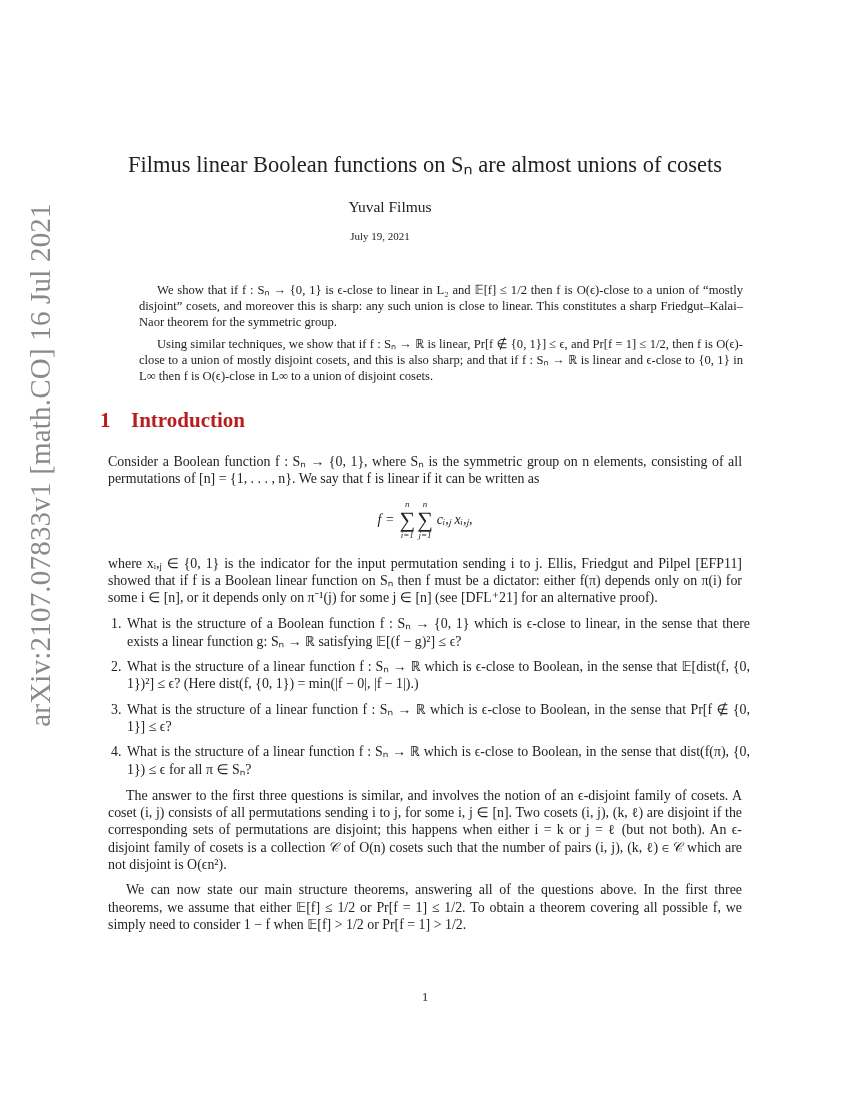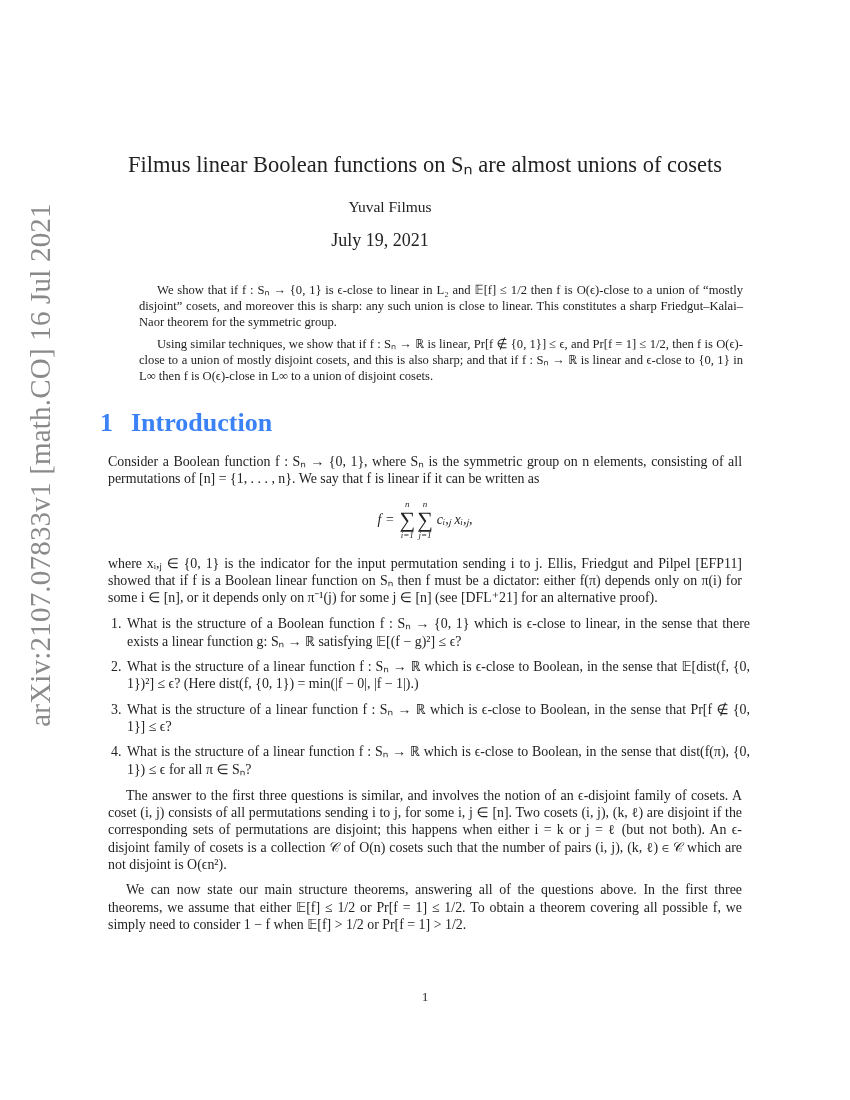--- a/index.html
+++ b/index.html
@@ -24,36 +24,36 @@
   .title {
     position: absolute; left: 0; width: 850px; top: 148px; text-align: center;
     font-family: "Liberation Serif", serif; font-size: 22.5px; color: #222;
   }
   .author {
     position: absolute; left: 0; width: 780px; top: 198px; text-align: center;
     font-family: "Liberation Serif", serif; font-size: 15.5px; color: #222;
   }
   .date {
     position: absolute; left: 0; width: 760px; top: 230px; text-align: center;
-    font-family: "Liberation Serif", serif; font-size: 18px; color: #222;
+    font-family: "Liberation Serif", serif; font-size: 11px; color: #222;
   }
 
   .abstract {
     position: absolute; left: 134px; width: 614px; top: 277px;
     font-family: "Liberation Serif", serif; font-size: 12.6px; line-height: 16.2px; color: #222;
     text-align: justify;
   }
   .abstract h3 {
     margin: 0 0 2px 0; text-align: center; font-size: 12.6px; font-weight: bold;
   }
   .abstract p { margin: 5px; text-indent: 18px; }
 
   .section-head {
     position: absolute; left: 100px; top: 408px;
-    font-family: "Liberation Serif", serif; font-size: 26px; font-weight: bold; color: #3b82f6;
+    font-family: "Liberation Serif", serif; font-size: 21px; font-weight: bold; color: #b91c1c;
   }
   .section-head .num { display: inline-block; width: 31px; }
 
   .body {
     position: absolute; left: 100px; width: 650px; top: 445px;
     font-family: "Liberation Serif", serif; font-size: 13.9px; line-height: 17.3px; color: #222;
     text-align: justify;
   }
   .body p { margin: 8px; }
   .indent { text-indent: 18px; }

